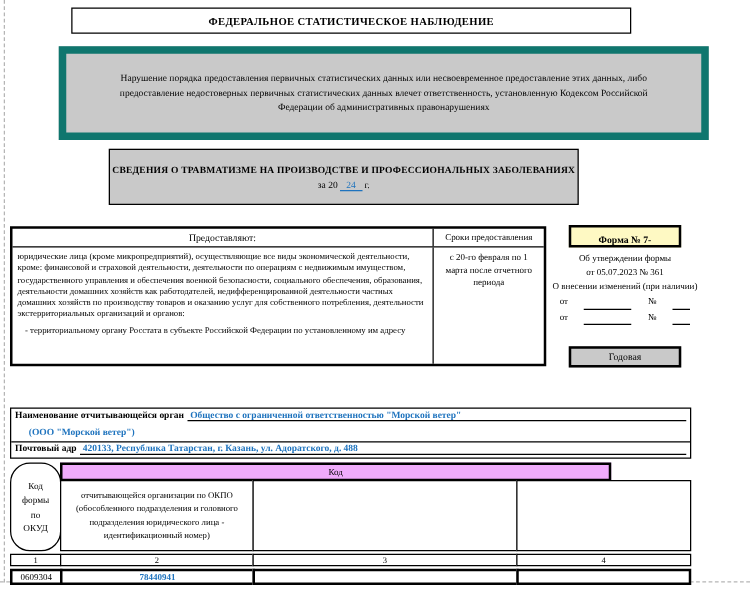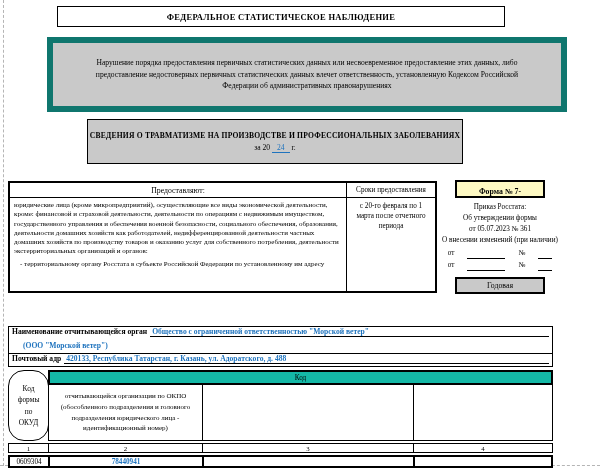--- a/index.html
+++ b/index.html
@@ -59,21 +59,21 @@
   .org-r2 { height:13px; border-bottom:1px solid #000; padding-left:14px; }
   .org-r3 { height:13px; }
   .lbl { font-weight:bold; white-space:nowrap; padding-right:3px; }
   .val-line { flex:1; border-bottom:1px solid #000; color:#1e73be; font-weight:bold; white-space:nowrap; padding-left:2px; }
   .blue-b { color:#1e73be; font-weight:bold; }
 
   
   .code-table { position:absolute; left:8px; top:370px; width:545px; height:96px; font-size:7.2px; }
   .ct-cell { position:absolute; border:1px solid #000; display:flex; align-items:center; justify-content:center; text-align:center; background:#fff; }
   .ct-okud { left:0; top:0; width:41px; height:71px; font-size:7.4px; line-height:1.5; padding:18px;border-radius:16px; }
-  .ct-kod  { left:40px; top:0; width:505px; height:15px; border-width:2px; background:#14b8a6; }
+  .ct-kod  { left:40px; top:0; width:441px; height:15px; border-width:2px; background:#f0abfc; }
   .ct-h2 { left:40px; top:14px; width:155px; height:57px; line-height:1.55; padding:2px; font-size:7px; }
   .ct-h3 { left:194px; top:14px; width:212px; height:57px; }
   .ct-h4 { left:405px; top:14px; width:140px; height:57px; }
   .ct-n1 { left:0; top:73px; width:41px; height:10px; }
   .ct-n2 { left:40px; top:73px; width:155px; height:10px; }
   .ct-n3 { left:194px; top:73px; width:212px; height:10px; }
   .ct-n4 { left:405px; top:73px; width:140px; height:10px; }
   .ct-num { font-size:6.8px; }
   .ct-d1 { left:0; top:85px; width:42px; height:13px; border-width:2px; }
   .ct-d2 { left:40px; top:85px; width:156px; height:13px; border-width:2px; color:#1e73be; font-weight:bold; }
@@ -117,21 +117,20 @@
       </div>
       <div class="mt-c2">с 20-го февраля по 1 марта после отчетного периода</div>
     </div>
   </div>
 
   <div class="form-no-box">
     <span>Форма № 7-</span>
   </div>
 
   <div class="order-block">
-    <div>Приказ Росстата:</div>
     <div>Об утверждении формы</div>
     <div>от 05.07.2023 № 361</div>
     <div>О внесении изменений (при наличии)</div>
     <div class="blank-line">
       <span>от</span>
       <span class="blank b1"></span>
       <span>№</span>
       <span class="blank b2"></span>
     </div>
     <div class="blank-line">

